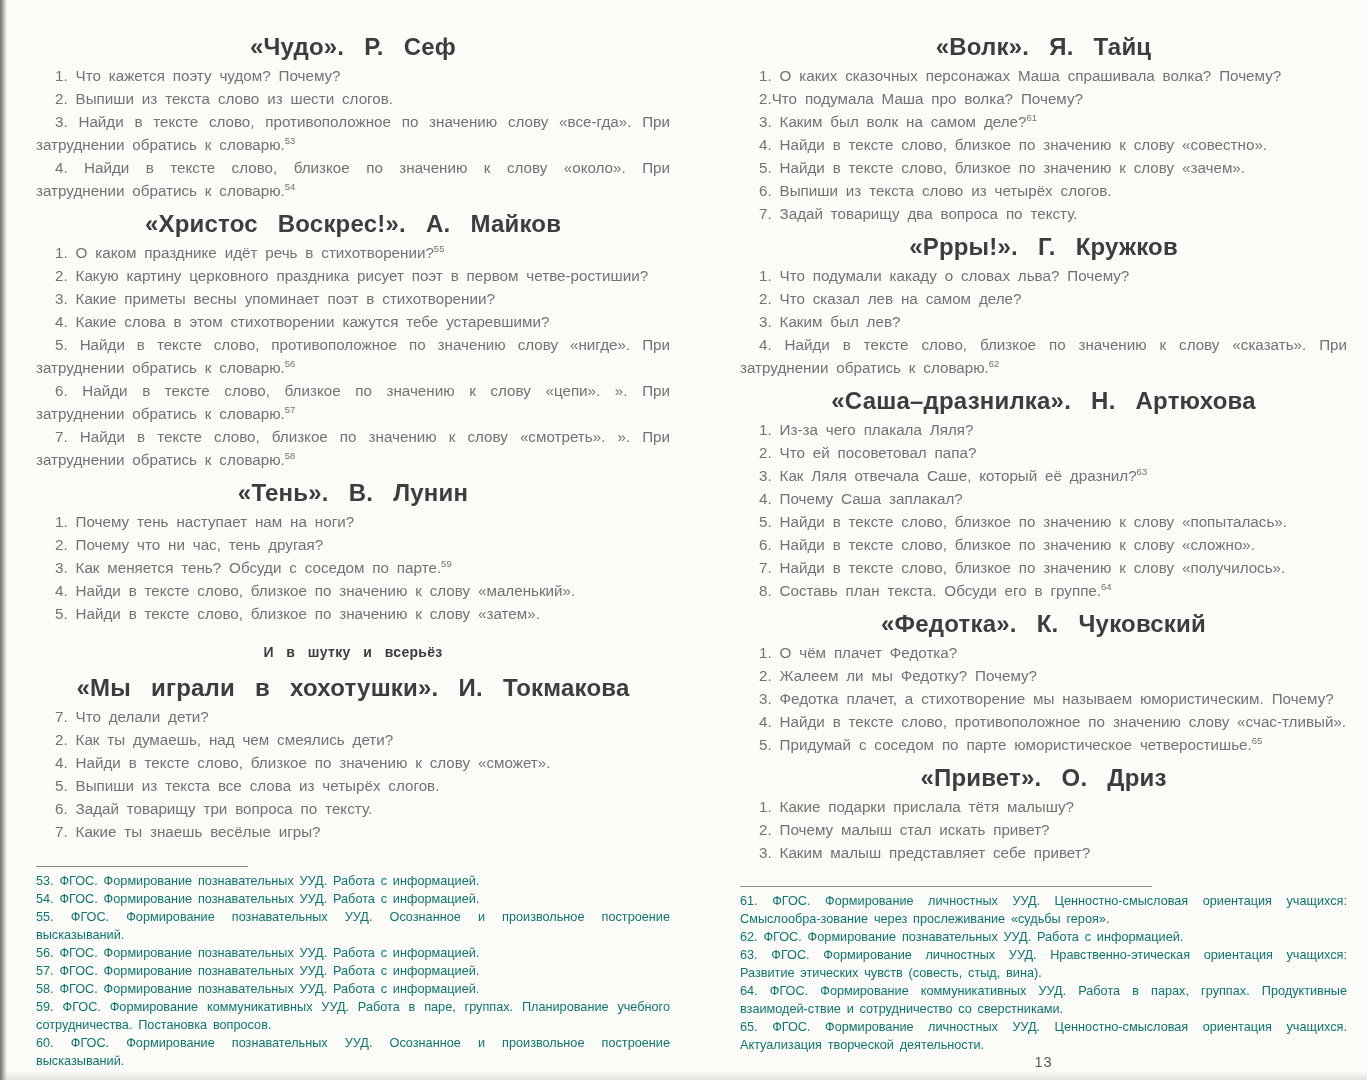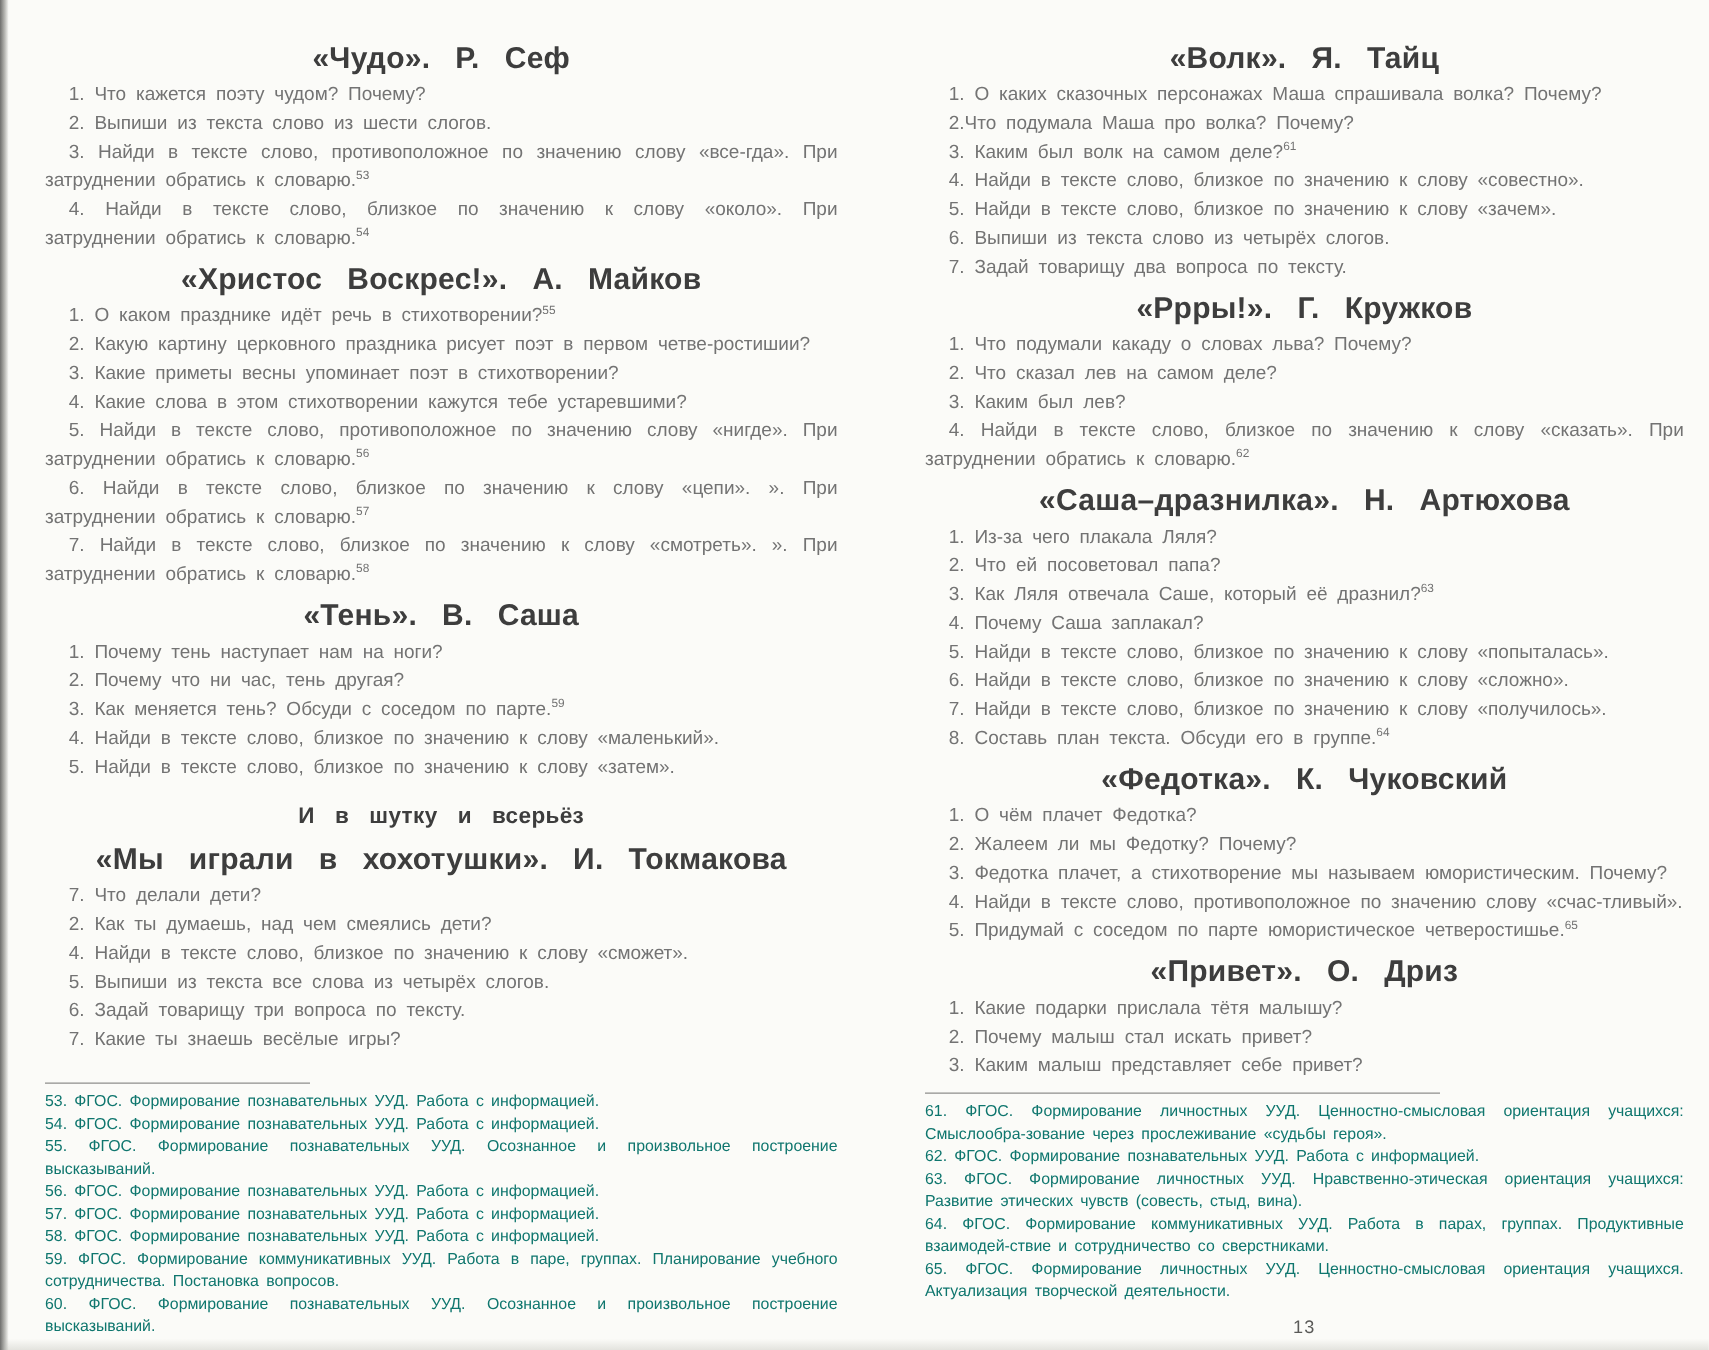--- a/index.html
+++ b/index.html
@@ -20,38 +20,38 @@
   .page{display:flex;flex-direction:column;box-sizing:border-box;overflow:hidden;}
   .page-left{width:676px;padding:25px 6px 10px 36px;}
   .page-right{flex:1;padding:25px 20px 10px 64px;}
 
   .sec{margin:0;}
   .hd{
     font-size:24px;line-height:25px;font-weight:bold;color:#3d3d3d;
     text-align:center;margin:9px 0 5px;word-spacing:0.55em;letter-spacing:0.2px;
   }
   .part{
-    font-size:18px;line-height:28px;font-weight:bold;color:#3d3d3d;
+    font-size:14px;line-height:28px;font-weight:bold;color:#3d3d3d;
     text-align:center;margin:13px 0 1px;word-spacing:0.6em;letter-spacing:0.3px;
   }
   .q{
     font-size:15.2px;line-height:23px;margin:0;
     text-align:justify;text-indent:19px;word-spacing:0.24em;color:#737373;
   }
   .q sup{font-size:9.5px;line-height:0;vertical-align:super;letter-spacing:0;}
   .foot{margin-top:auto;}
   .rule{border:0;border-top:1.6px solid #8f8f8c;margin:0 0 5px 0;}
   .page-left .rule{width:212px;}
   .page-right .rule{width:412px;}
   .fn{
     font-size:12.7px;line-height:18px;margin:0;text-align:justify;
     word-spacing:0.18em;color:#0f766e;
   }
   .pagenum{
-    text-align:center;font-size:14.5px;color:#5a5a58;margin-top:12px;
+    text-align:center;font-size:14.5px;color:#5a5a58;margin-top:0;
     letter-spacing:1px;
   }
 </style>
 </head>
 <body>
 
 <div class="edge-left"></div>
 <div class="edge-bottom"></div>
 
 <div class="spread">
@@ -68,21 +68,21 @@
           <h3 class="hd">«Христос  Воскрес!».  А.  Майков</h3>
           <p class="q">1. О каком празднике идёт речь в стихотворении?<sup>55</sup></p>
           <p class="q">2. Какую картину церковного праздника рисует поэт в первом четве-ростишии?</p>
           <p class="q">3. Какие приметы весны упоминает поэт в стихотворении?</p>
           <p class="q">4. Какие слова в этом стихотворении кажутся тебе устаревшими?</p>
           <p class="q">5. Найди в тексте слово, противоположное по значению слову «нигде». При затруднении обратись к словарю.<sup>56</sup></p>
           <p class="q">6. Найди в тексте слово, близкое по значению к слову «цепи». ». При затруднении обратись к словарю.<sup>57</sup></p>
           <p class="q">7. Найди в тексте слово, близкое по значению к слову «смотреть». ». При затруднении обратись к словарю.<sup>58</sup></p>
         </section>
         <section class="sec">
-          <h3 class="hd">«Тень».  В.  Саша</h3>
+          <h3 class="hd">«Тень».  В.  Лунин</h3>
           <p class="q">1. Почему тень наступает нам на ноги?</p>
           <p class="q">2. Почему что ни час, тень другая?</p>
           <p class="q">3. Как меняется тень? Обсуди с соседом по парте.<sup>59</sup></p>
           <p class="q">4. Найди в тексте слово, близкое по значению к слову «маленький».</p>
           <p class="q">5. Найди в тексте слово, близкое по значению к слову «затем».</p>
         </section>
         <section class="sec">
           <h2 class="part">И  в  шутку  и  всерьёз</h2>
           <h3 class="hd">«Мы  играли  в  хохотушки».  И.  Токмакова</h3>
           <p class="q">7. Что делали дети?</p>

